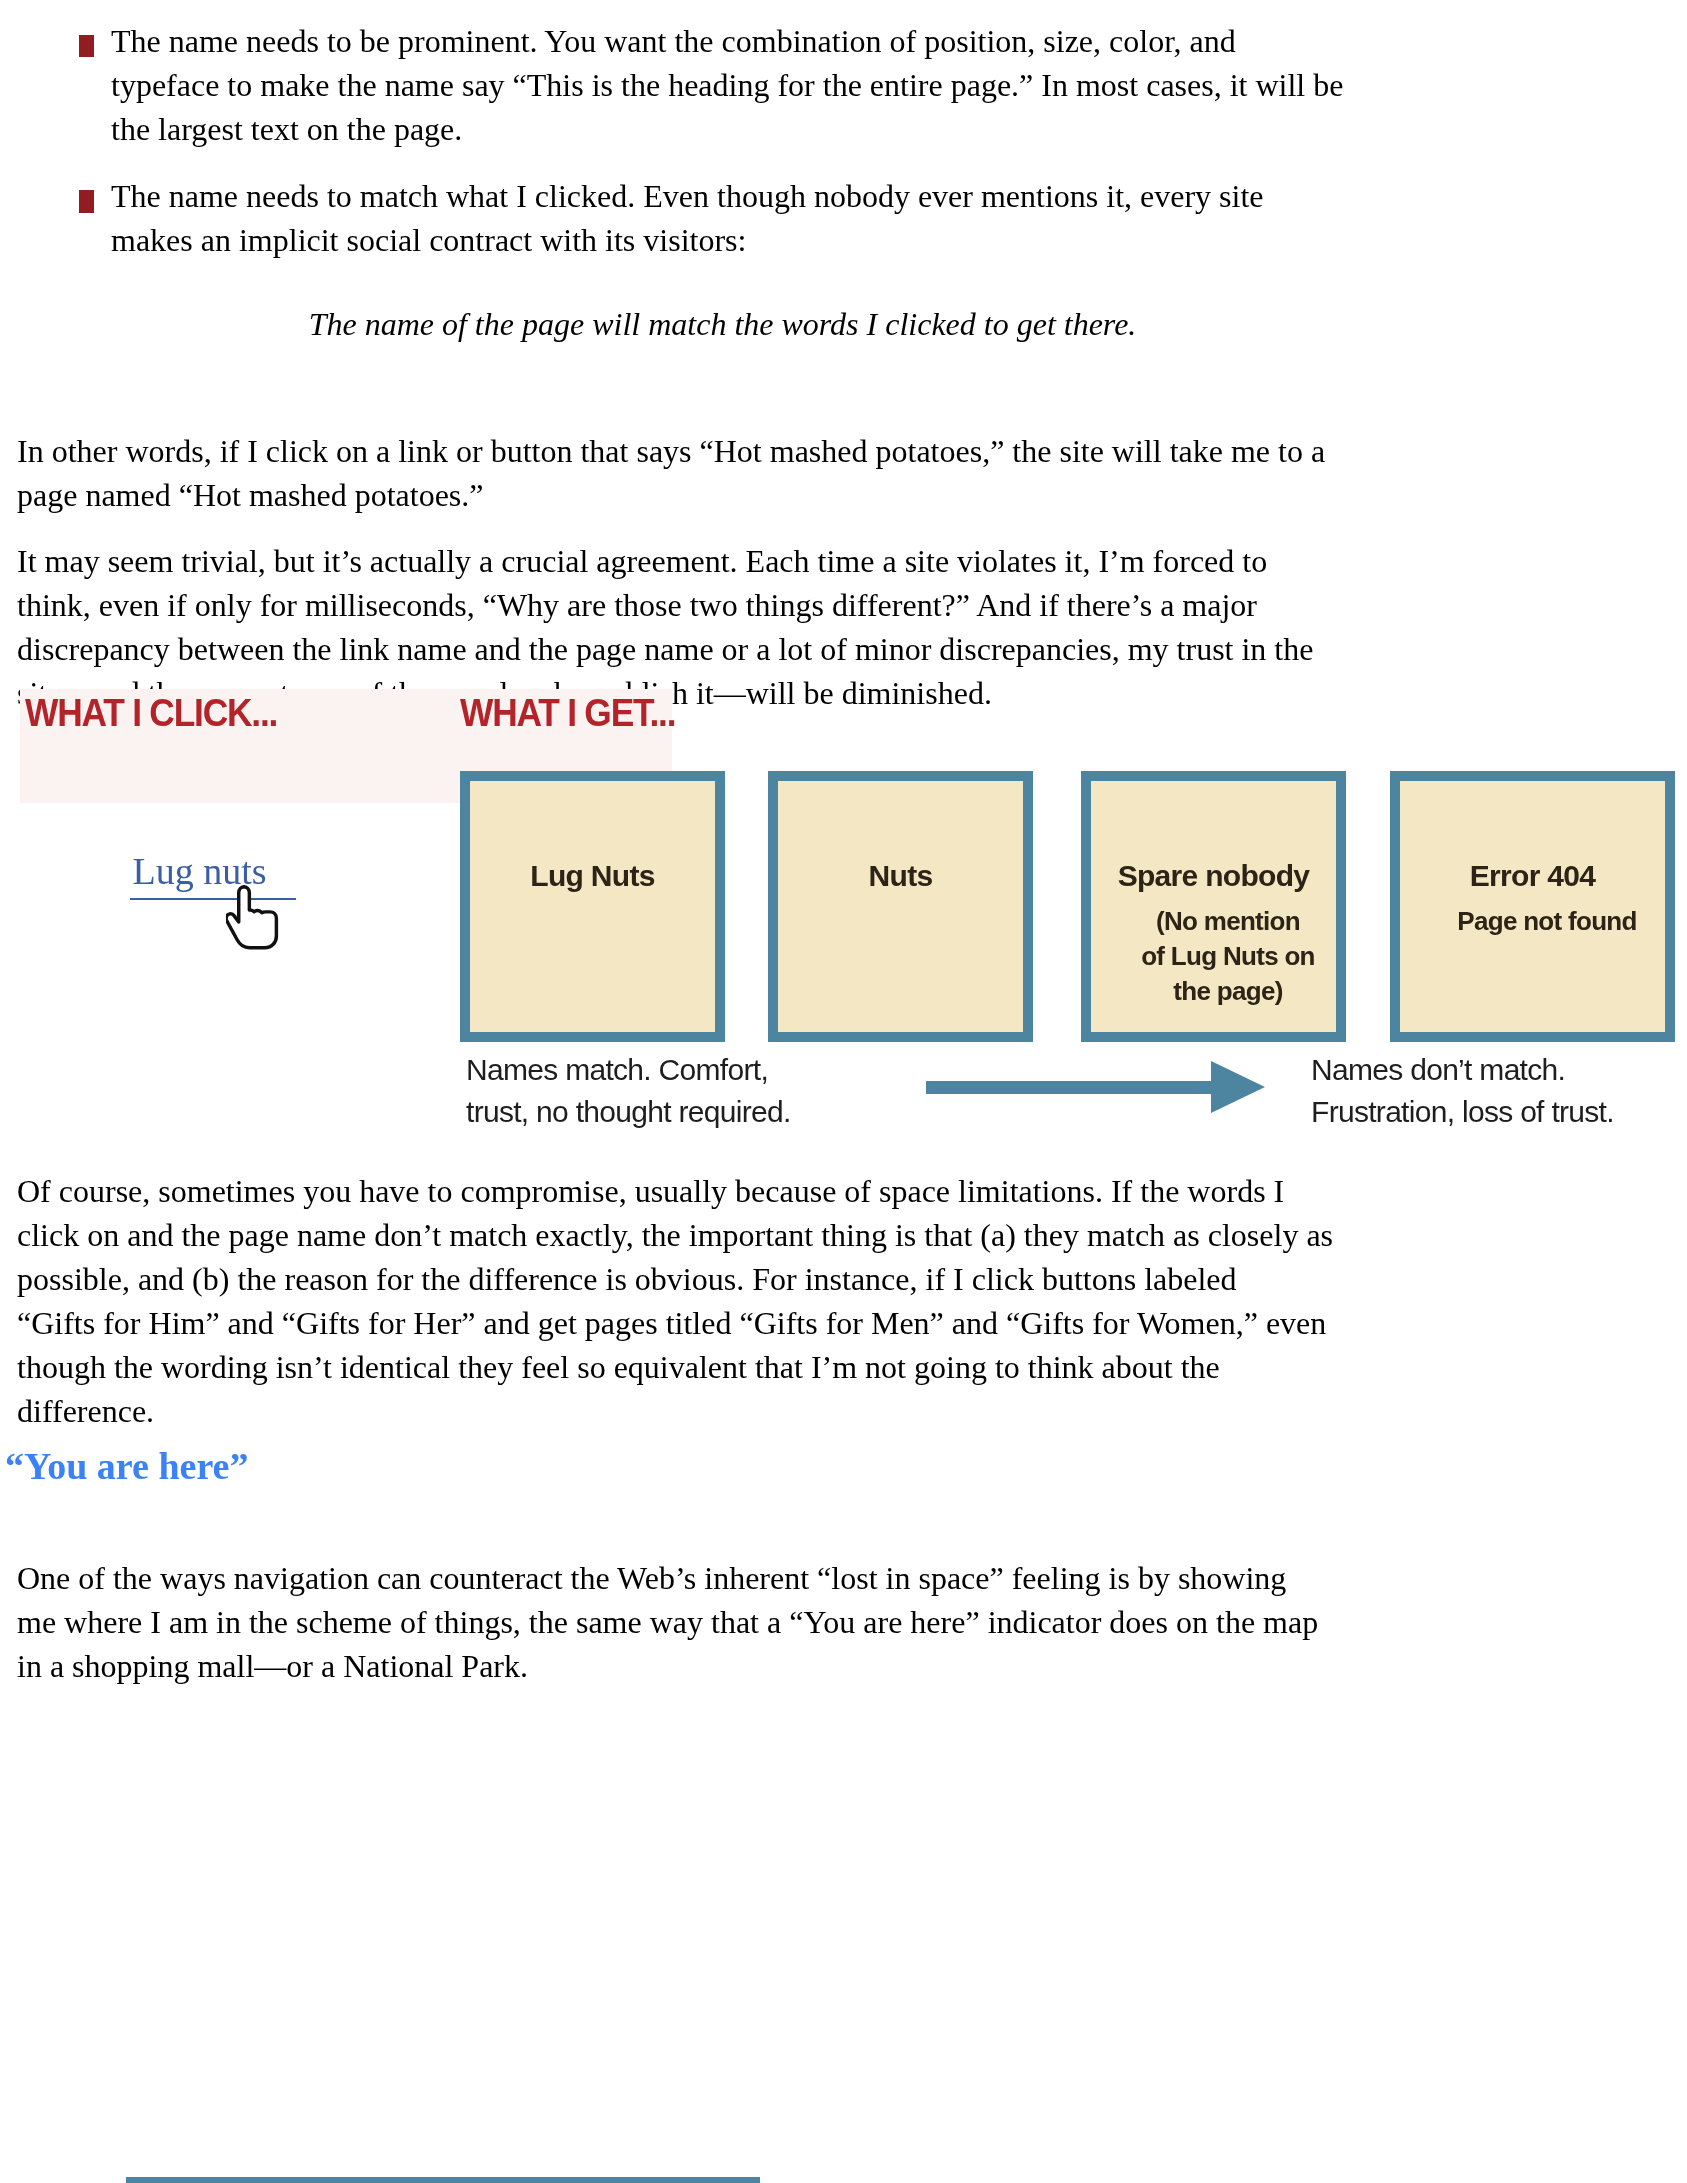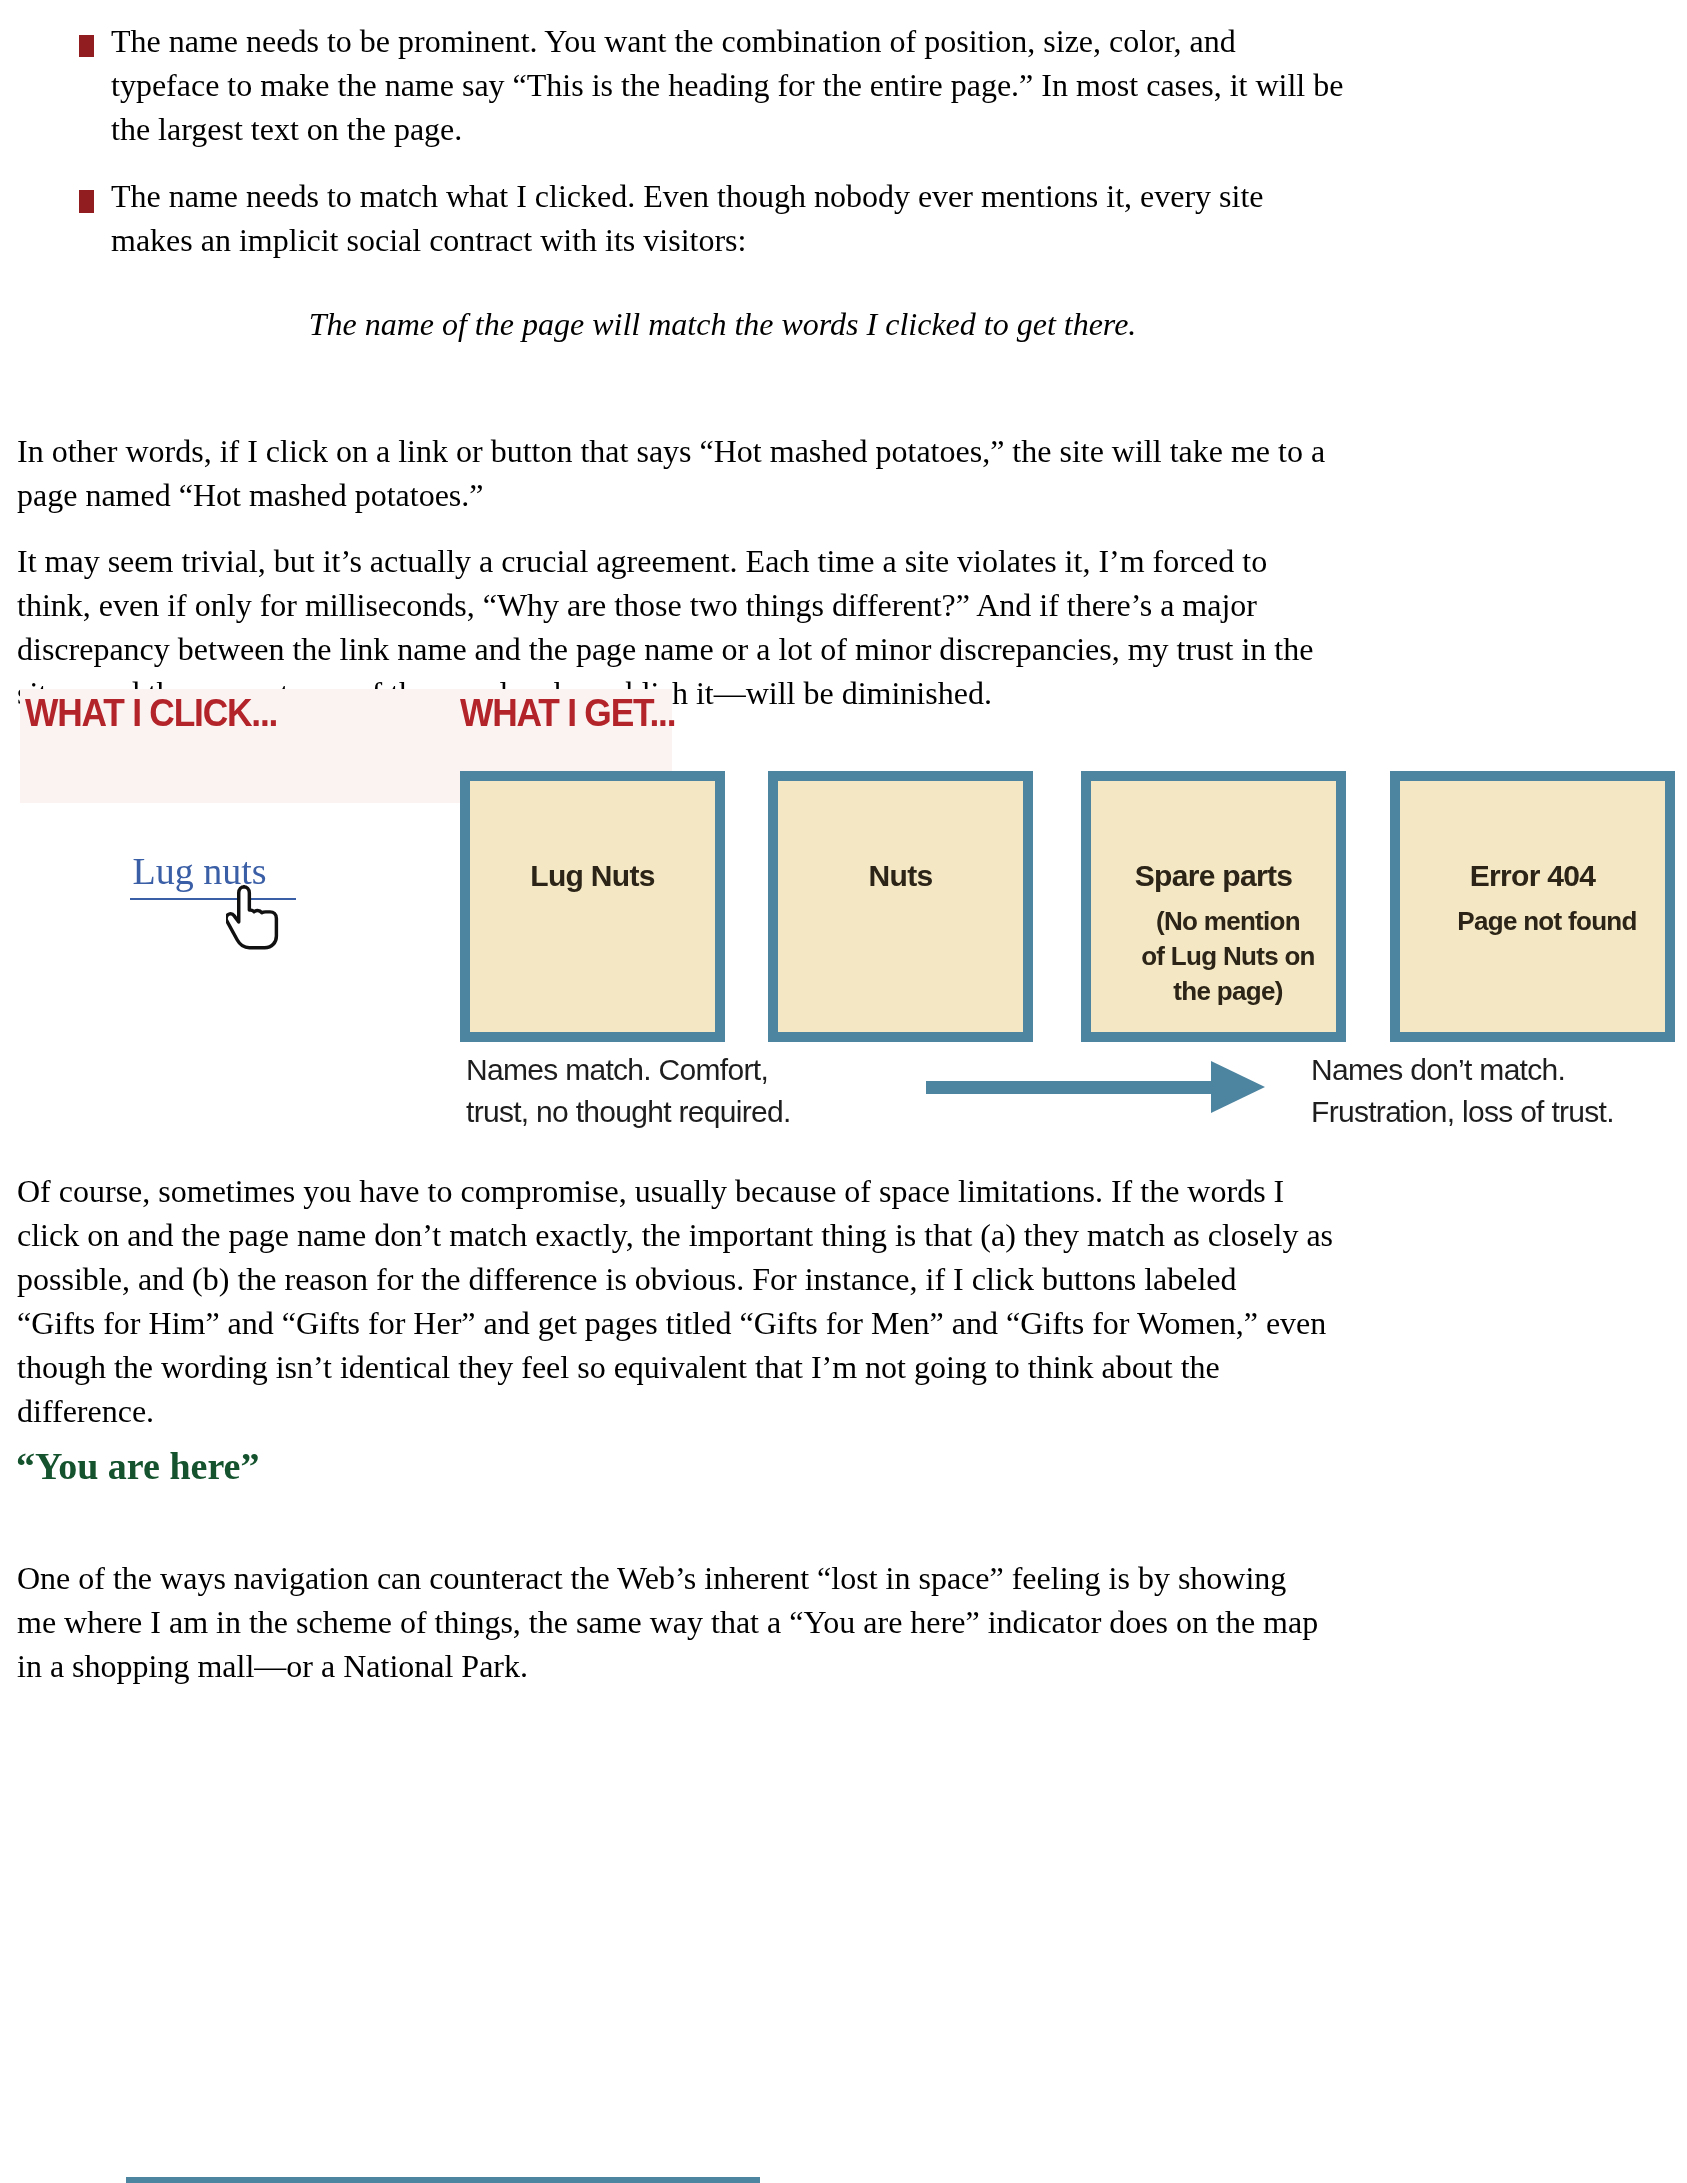--- a/index.html
+++ b/index.html
@@ -19,21 +19,21 @@
   .fig-header{font-size:38px;font-family:"Liberation Sans",sans-serif;font-weight:700;letter-spacing:-1.3px;color:#b3242a;transform:scaleX(0.93);transform-origin:left top;}
   .link{left:130px;top:849px;font-size:38px;color:#3b5fa6;border-bottom:2.6px solid #3b5fa6;padding:0 29px 5.3px 2.6px;}
   .cursor{left:226px;top:884px;}
   .box{top:771px;width:265px;height:271px;background:#f4e8c4;border:10px solid #4d84a0;box-sizing:border-box;text-align:center;font-family:"Liberation Sans",sans-serif;color:#2b2417;}
   .box-title{margin-top:78px;font-size:30px;font-weight:700;letter-spacing:-0.7px;}
   .box-sub{margin-top:10.6px;font-size:26px;line-height:35px;font-weight:700;letter-spacing:-0.7px;padding-left:29px;}
   .caption{top:1049px;font-family:"Liberation Sans",sans-serif;font-size:30px;line-height:42px;font-weight:400;letter-spacing:-0.7px;color:#1e1e1e;}
   .arrow-shaft{left:926px;top:1081px;width:286px;height:13.2px;background:#4d84a0;}
   .arrow-head{left:1211px;top:1061px;width:0;height:0;border-left:54px solid #4d84a0;border-top:26.5px solid transparent;border-bottom:26.5px solid transparent;}
 
-  .section-heading{left:16px;top:1444px;font-size:38px;font-weight:700;color:#14532d;text-align:center;}
+  .section-heading{left:5px;top:1444px;font-size:38px;font-weight:700;color:#3b82f6;text-align:center;}
   .bottom-rule{left:126px;top:2177px;width:634px;height:6.6px;background:#4d84a0;}
 </style>
 </head>
 <body>
 
 <div class="abs bullet-item" style="top:18.5px">
   <span class="bullet-sq"></span>
   <span class="lead">The name needs to be prominent.</span> <span class="pre">You want the combination of position, size, color, and
 typeface to make the name say “This is the heading for the entire page.” In most cases, it will be
 the largest text on the page.</span>
@@ -68,21 +68,21 @@
 
 <div class="abs box" style="left:460px">
   <div class="box-title">Lug Nuts</div>
   <div class="box-sub pre"></div>
 </div>
 <div class="abs box" style="left:768px">
   <div class="box-title">Nuts</div>
   <div class="box-sub pre"></div>
 </div>
 <div class="abs box" style="left:1081px">
-  <div class="box-title">Spare parts</div>
+  <div class="box-title">Spare nobody</div>
   <div class="box-sub pre">(No mention
 of Lug Nuts on
 the page)</div>
 </div>
 <div class="abs box" style="left:1390px;width:285px">
   <div class="box-title">Error 404</div>
   <div class="box-sub pre">Page not found</div>
 </div>
 
 <div class="abs caption pre" style="left:466px">Names match. Comfort,

